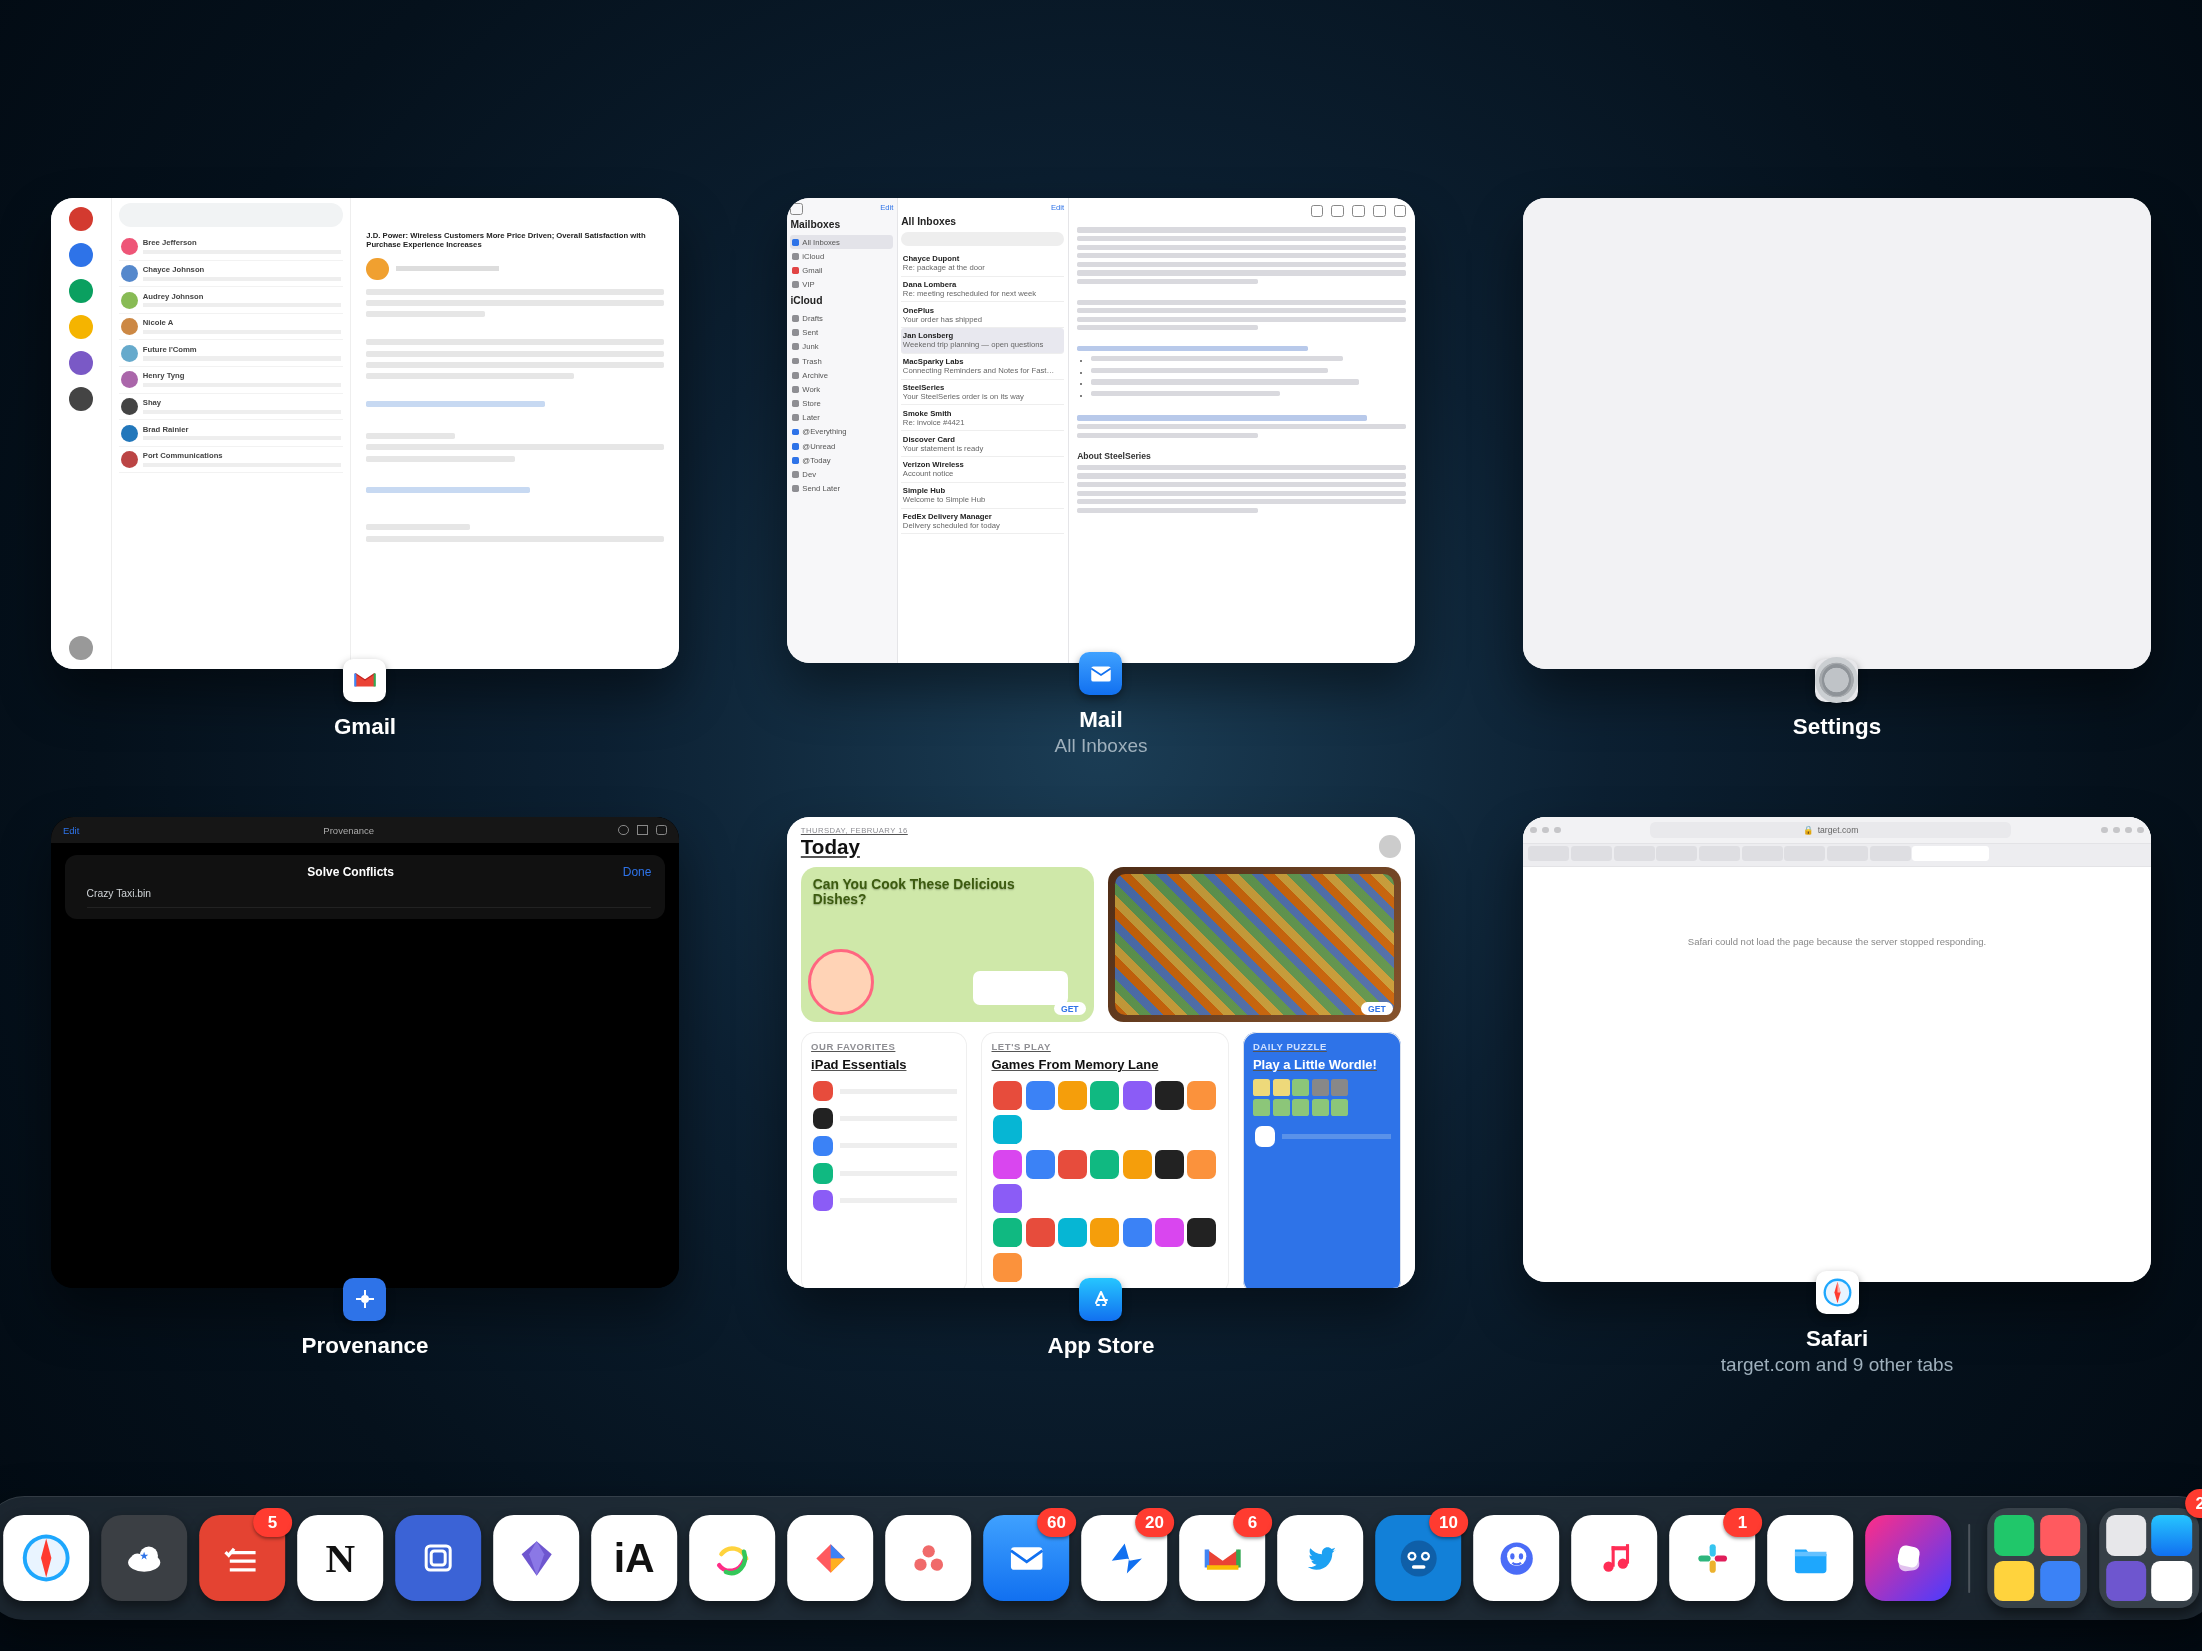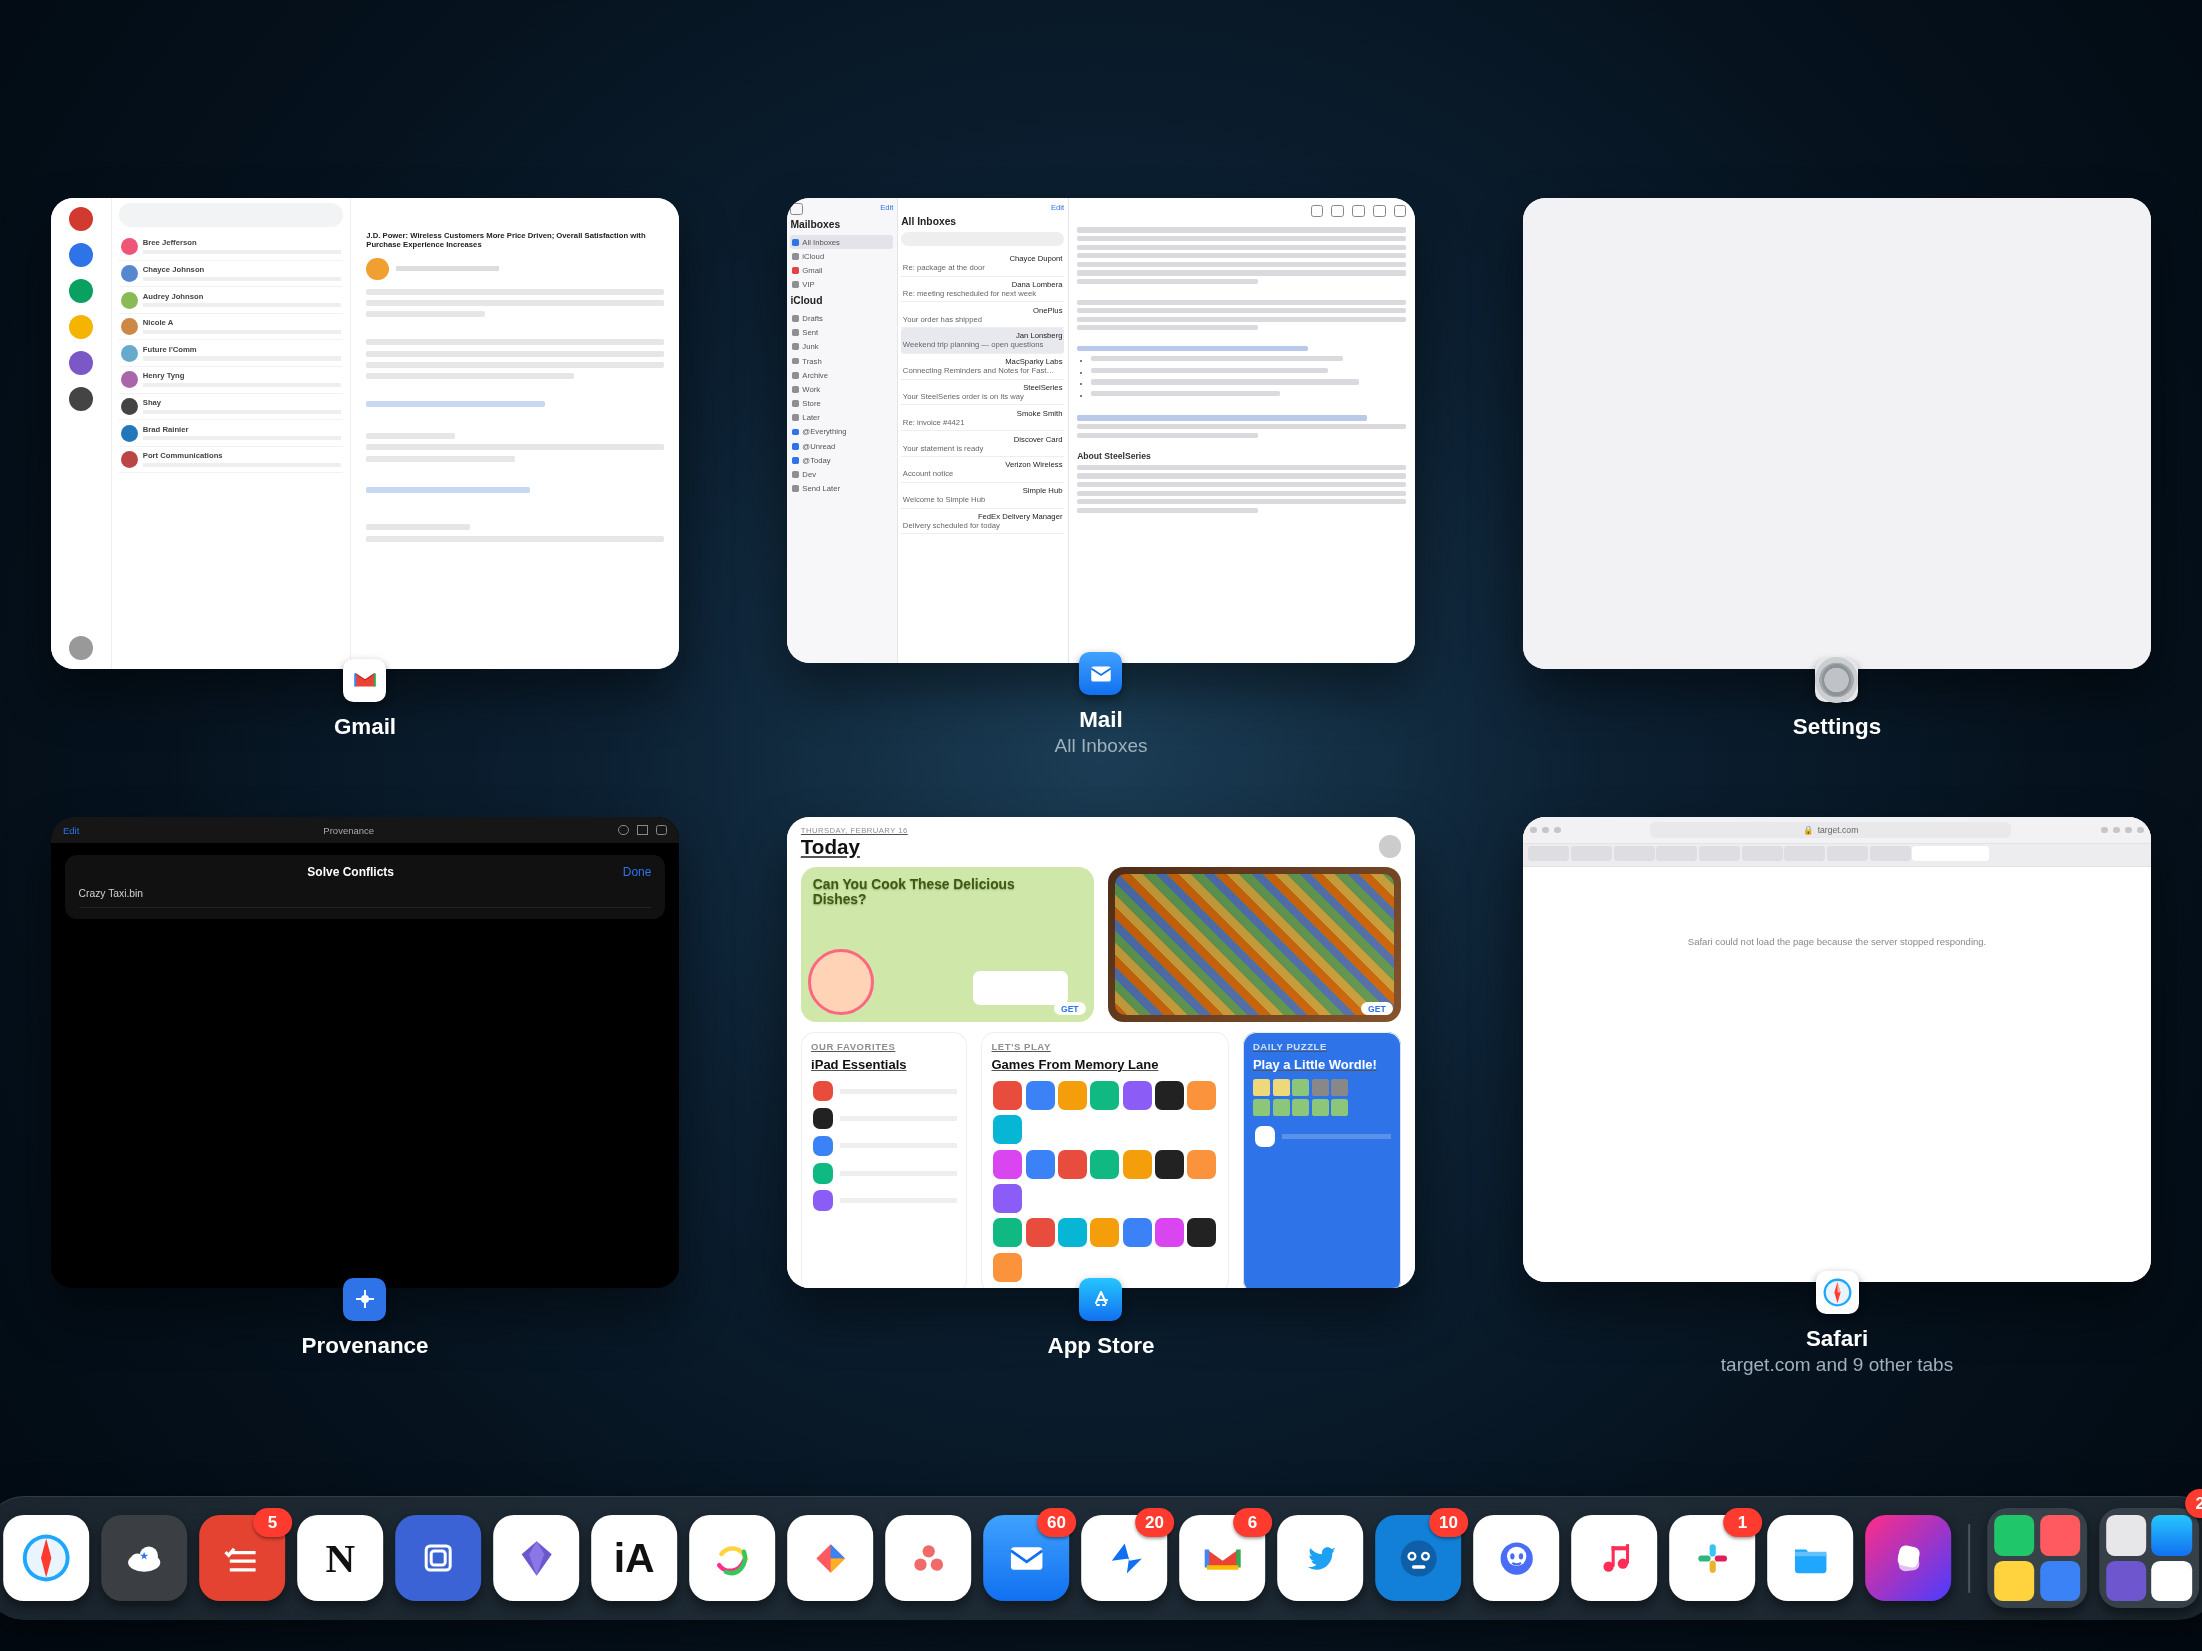--- a/index.html
+++ b/index.html
@@ -86,21 +86,21 @@
   }
   .mail-col1 { width: 103px; background:#f7f7f9; border-right:0.9px solid #e5e5e8; padding:5.2px 3.4px; }
   .mail-col2 { width: 163px; background:#fff; border-right:0.9px solid #e5e5e8; padding:5.2px 3.4px; }
   .mail-col3 { flex:1; background:#fff; padding:6.9px 8.6px; }
   .mail-h { font-weight:700; font-size:10.3px; color:#222; margin:3.4px 0 5.2px; }
   .mail-row { display:flex; align-items:center; gap:3.4px; padding:2.6px 1.7px; border-radius:3.4px; color:#555;}
   .mail-row.sel { background:#e3e3e9; }
   .dot { width:6.9px; height:6.9px; border-radius:1.7px; background:#8e8e93; flex:0 0 auto;}
   .dot.blue{background:#2e73e8;} .dot.red{background:#e14444;} .dot.gray{background:#8e8e93;}
   .msg-item { border-bottom:0.9px solid #eee; padding:3.4px 1.7px; }
-  .msg-sender{font-weight:400;color:#222;text-align:right;}
+  .msg-sender{font-weight:700;color:#222;}
   .msg-sub{color:#666;}
   .msg-sel{background:#e8e8ef;border-radius:3.4px;}
   .reader-line{height:5.2px;background:#d9d9de;margin:3.4px 0;border-radius:1.7px;}
   .reader-line.short{width:55%;}
   .icon8{width:10.3px;height:10.3px;border:0.9px solid #888;border-radius:2.6px;display:inline-block;}
 
   .gmail-view { display:flex; height:100%; font-size:7.7px; color:#444; }
   .g-side{width:60px;background:#fff;border-right:0.9px solid #eee;display:flex;flex-direction:column;align-items:center;padding-top:8.6px;gap:12px;}
   .g-avatar{width:24px;height:24px;border-radius:50%;}
   .g-list{width:224px;background:#fff;border-right:0.9px solid #eee;padding:5.2px 6.9px;}
@@ -127,21 +127,21 @@
   .tile.r{background:#e74c3c;} .tile.b{background:#3b82f6;} .tile.g{background:#10b981;}
   .tile.y{background:#f59e0b;} .tile.p{background:#8b5cf6;} .tile.k{background:#222;}
   .tile.o{background:#fb923c;} .tile.c{background:#06b6d4;} .tile.m{background:#d946ef;}
   .big-blue{background:#2e73e8;color:#fff;}
 
   .prove{height:100%;background:#000;color:#cfd3d6;font-size:10.3px;display:flex;flex-direction:column;}
   .p-top{height:26px;background:#161616;display:flex;align-items:center;justify-content:space-between;padding:0 12px;color:#2e73e8;font-size:9.5px;}
   .p-dialog{background:#111;border-radius:12px;margin:12px 13.8px;padding:10.3px 13.8px;}
   .p-dialog-h{display:flex;justify-content:space-between;align-items:center;color:#fff;font-size:12px;}
   .p-done{color:#2e73e8;}
-  .p-row{color:#cfd3d6;padding:8.6px 0;border-bottom:0.9px solid #222;}
+  .p-row{color:#cfd3d6;padding:8.6px 0;border-bottom:0.9px solid #222;margin-left:8px;}
 
   .safari{height:100%;background:#fff;display:flex;flex-direction:column;}
   .sf-bar{height:26px;background:#f2f2f4;border-bottom:0.9px solid #e3e3e6;display:flex;align-items:center;padding:0 6.9px;gap:5.2px;}
   .sf-dot{width:6.9px;height:6.9px;border-radius:50%;background:#c6c6c9;}
   .sf-url{flex:0 0 361px;margin:0 auto;height:15.5px;border-radius:5.2px;background:#e9e9ec;display:flex;align-items:center;justify-content:center;font-size:8.6px;color:#666;}
   .sf-tabs{height:19px;background:#ededf0;border-bottom:0.9px solid #e3e3e6;display:flex;gap:1.7px;padding:1.7px 5.2px;}
   .sf-tab{width:41px;height:15.5px;border-radius:3.4px;background:#dedee2;}
   .sf-msg{flex:1;display:flex;align-items:flex-start;justify-content:center;padding-top:69px;font-size:9.5px;color:#888;}
 
   .settings-blank{height:100%;background:#f2f2f4;}

